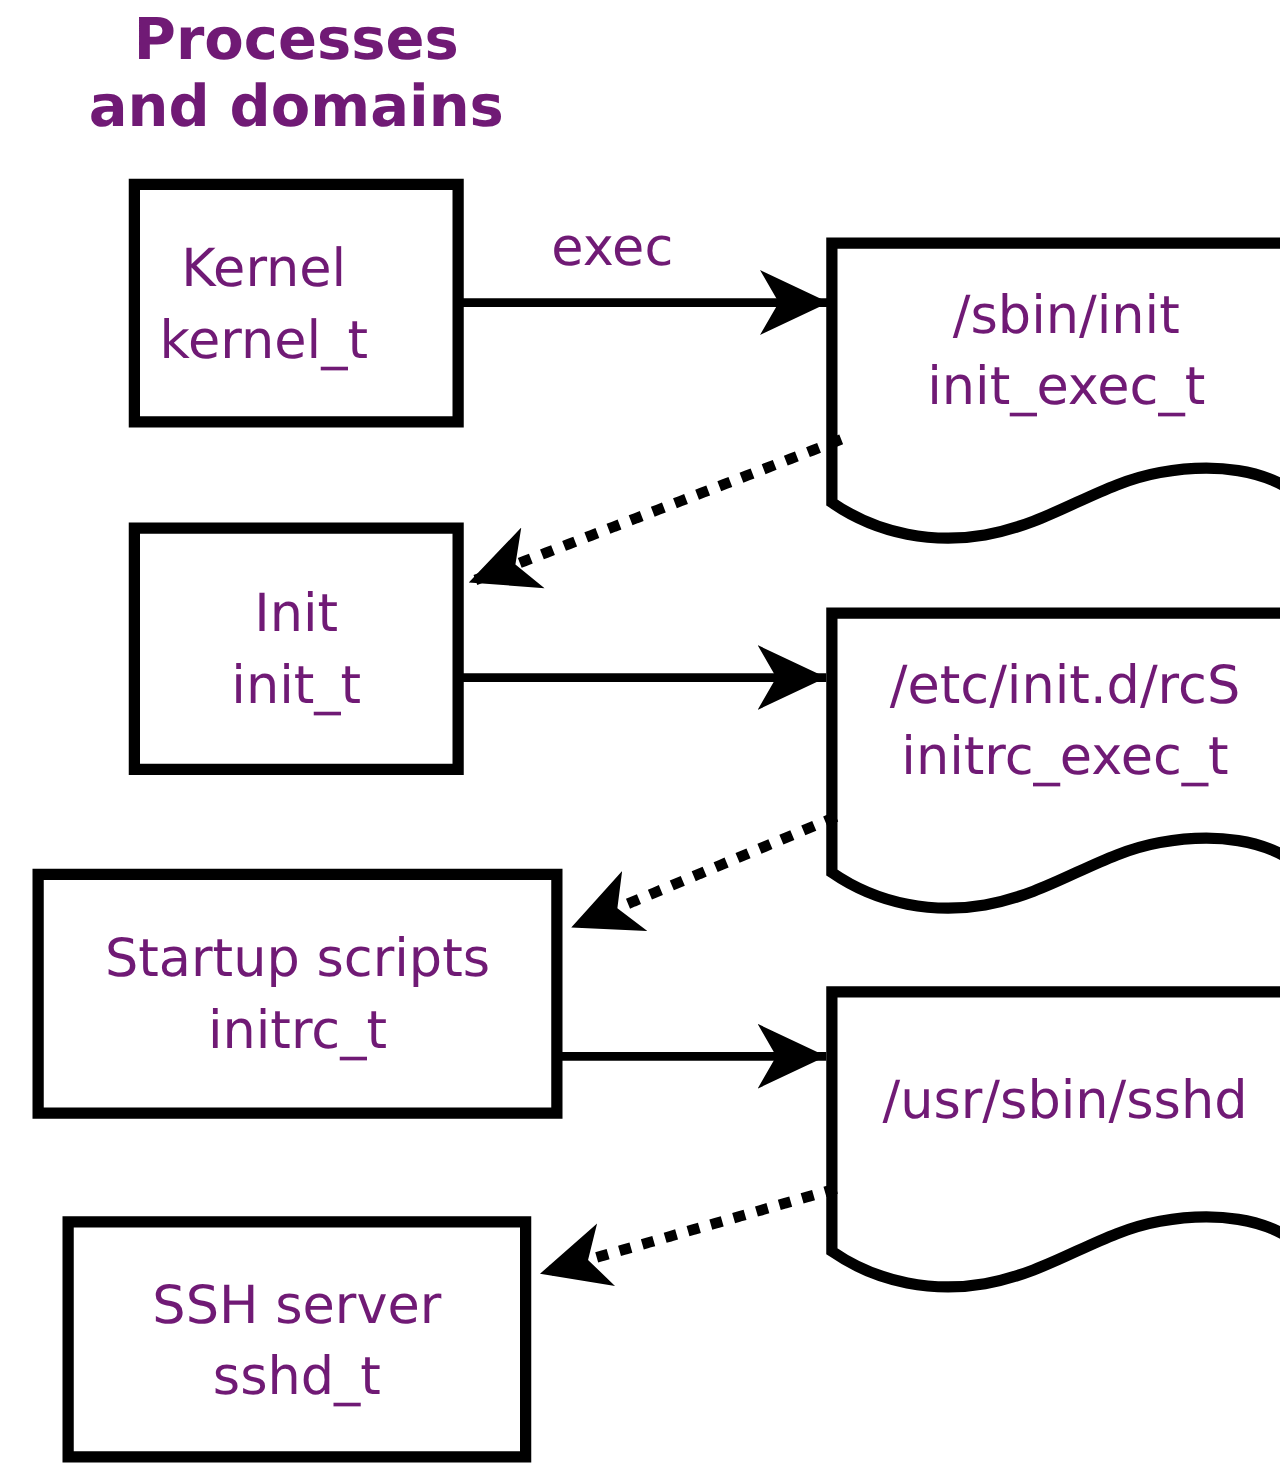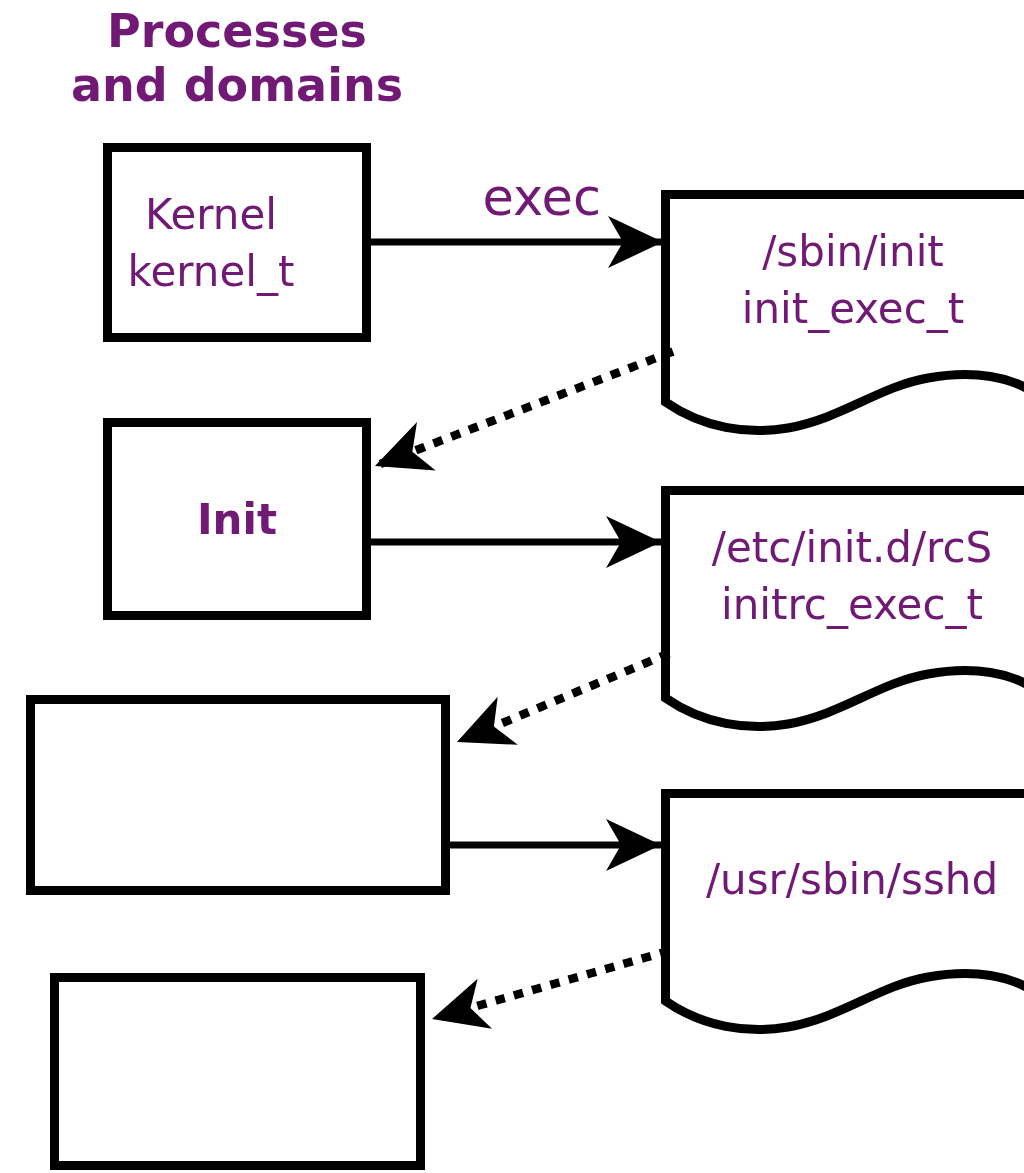--- a/index.html
+++ b/index.html
@@ -11,27 +11,27 @@
   .hdr{position:absolute;font-weight:bold;font-size:46px;line-height:54px;text-align:center;}
   .hdr-left{left:0;top:4px;width:428px;}
   .hdr-right{left:630px;top:4px;width:394px;}
   .hdr span{display:block;}
   .lbl{
     position:absolute;display:flex;flex-direction:column;align-items:center;justify-content:center;
     text-align:center;font-size:42px;line-height:57px;
   }
   .lbl span{display:block;white-space:nowrap;}
   .p0{left:80px;top:143px;width:216px;height:199px;}
-  .p1{left:80px;top:418px;width:268px;height:202px;font-weight:bold;}
+  .p1{left:80px;top:418px;width:268px;height:202px;}
   .p2{left:3px;top:695px;width:424px;height:200px;}
   .p3{left:27px;top:973px;width:375px;height:197px;}
   .o0{left:640px;top:196px;width:380px;height:168px;}
   .o1{left:638px;top:492px;width:382px;height:168px;}
   .o2{left:638px;top:795px;width:382px;height:168px;}
-  .exec-lbl{position:absolute;left:418px;top:176px;width:160px;font-size:51px;line-height:44px;text-align:right;}
+  .exec-lbl{position:absolute;left:418px;top:176px;width:160px;font-size:42px;line-height:44px;text-align:left;}
   .shape{fill:#ffffff;stroke:#000000;stroke-width:9;}
   .solidline{stroke:#000000;stroke-width:7;fill:none;}
   .dotline{stroke:#000000;stroke-width:8.5;fill:none;stroke-dasharray:1 18;stroke-linecap:square;}
 </style>
 </head>
 <body>
 
 <div class="canvas">
 
   <svg class="overlay" viewBox="0 0 1024 1173">
@@ -74,20 +74,29 @@
   </div>
 
   <div class="exec-lbl">exec</div>
 
   <div class="lbl p0">
     <span>Kernel</span>
     <span>kernel_t</span>
   </div>
   <div class="lbl p1">
     <span>Init</span>
+    <span>init_t</span>
+  </div>
+  <div class="lbl p2">
+    <span>Startup scripts</span>
+    <span>initrc_t</span>
+  </div>
+  <div class="lbl p3">
+    <span>SSH server</span>
+    <span>sshd_t</span>
   </div>
 
   <div class="lbl o0">
     <span>/sbin/init</span>
     <span>init_exec_t</span>
   </div>
   <div class="lbl o1">
     <span>/etc/init.d/rcS</span>
     <span>initrc_exec_t</span>
   </div>

